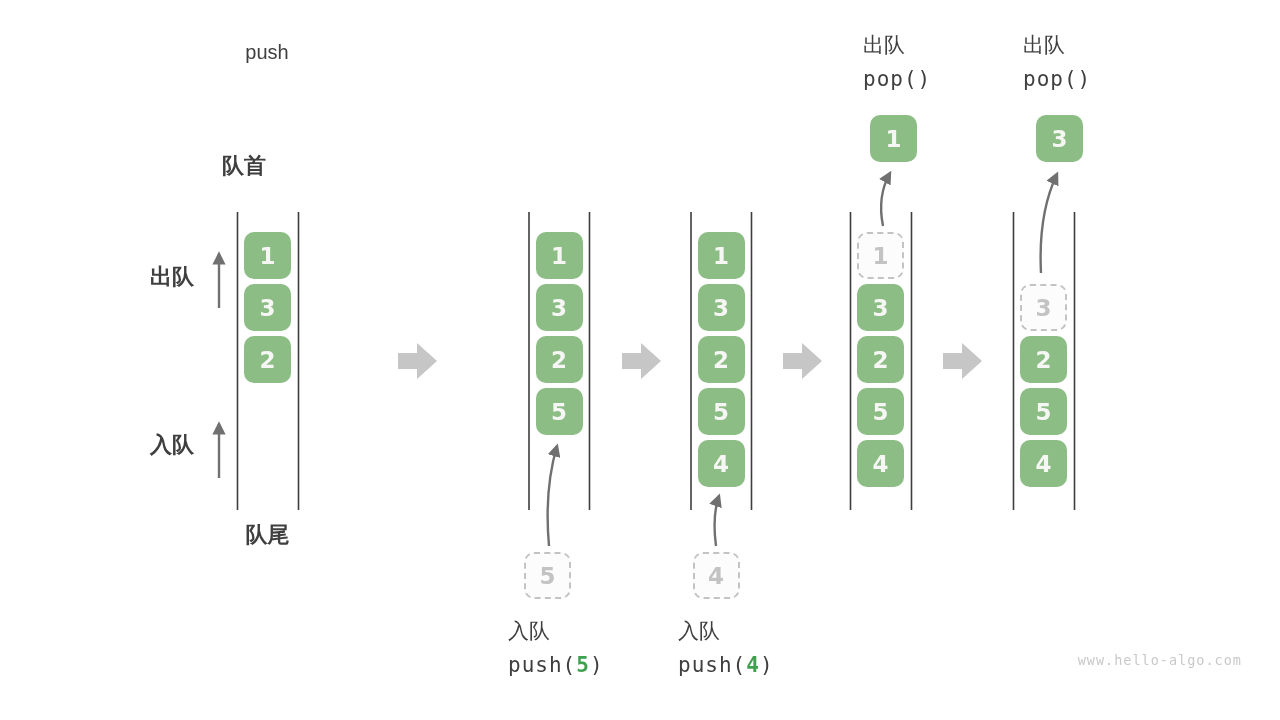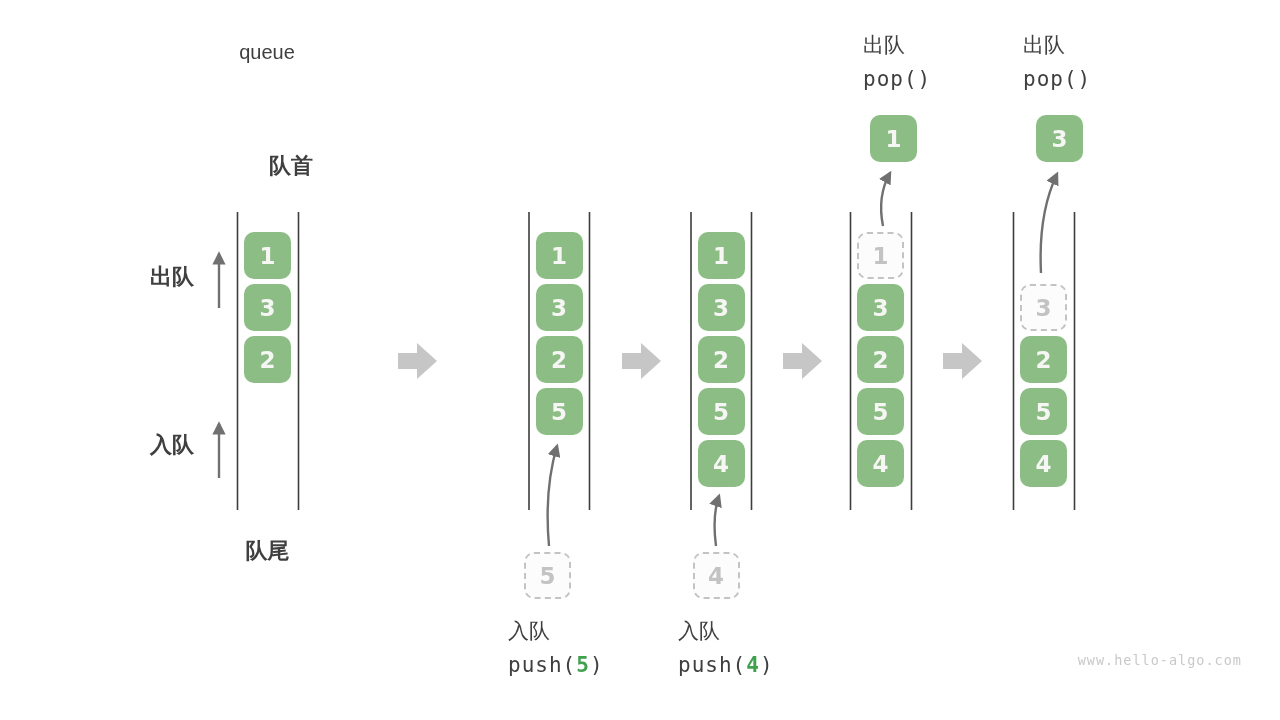--- a/index.html
+++ b/index.html
@@ -24,22 +24,22 @@
   .col-line{stroke:var(--column-line);stroke-width:1.6;fill:none;}
   .block-arrow{fill:var(--block-arrow);}
   .thin-arrow{stroke:var(--thin-arrow);stroke-width:2.4;fill:none;}
   .ah-fill{fill:var(--thin-arrow);}
 
   .title-block{left:197px;top:28px;width:140px;text-align:center;}
   .title-zh{font-size:25px;font-weight:700;color:var(--green-title);line-height:30px;}
   .title-en{font-size:20px;font-weight:400;color:var(--text-dark);margin-top:13px;}
 
   .lbl{font-size:22px;font-weight:700;color:var(--text-dark);}
-  .front-label{left:222px;top:151px;width:91px;text-align:right;}
-  .rear-label{left:222px;top:536px;width:91px;text-align:center;}
+  .front-label{left:222px;top:151px;width:91px;text-align:left;}
+  .rear-label{left:222px;top:520px;width:91px;text-align:center;}
   .side-label{left:150px;width:50px;}
   .side-dequeue{top:262px;}
   .side-enqueue{top:430px;}
 
   .op{line-height:27px;}
   .op .zh{font-size:21px;font-weight:400;color:var(--text-dark);}
   .mono{font-family:"DejaVu Sans Mono","Liberation Mono",monospace;font-size:21px;color:var(--text-dark);margin-top:8px;letter-spacing:1px;}
   .mono .green{color:var(--green-title);font-weight:700;}
 
   .box{
@@ -91,21 +91,21 @@
     <path class="thin-arrow" d="M219 308 L219 254" marker-end="url(#ah)"></path>
     <path class="thin-arrow" d="M219 478 L219 424" marker-end="url(#ah)"></path>
 
     <path class="thin-arrow" d="M549 546 Q544 490 557 446" marker-end="url(#ah)"></path>
     <path class="thin-arrow" d="M716 546 Q712 516 719 496" marker-end="url(#ah)"></path>
     <path class="thin-arrow" d="M883 226 Q877 196 890 173" marker-end="url(#ah)"></path>
     <path class="thin-arrow" d="M1041 273 Q1038 214 1057 174" marker-end="url(#ah)"></path>
   </svg>
 
   <div class="abs title-block">
-    <div class="title-en">queue</div>
+    <div class="title-en">push</div>
   </div>
 
   <div class="abs lbl front-label">队首</div>
   <div class="abs lbl rear-label">队尾</div>
 
   <div class="abs lbl side-label side-dequeue">出队</div>
   <div class="abs lbl side-label side-enqueue">入队</div>
 
   <div class="abs op" style="left:863px;top:31px;">
     <div class="zh">出队</div>

